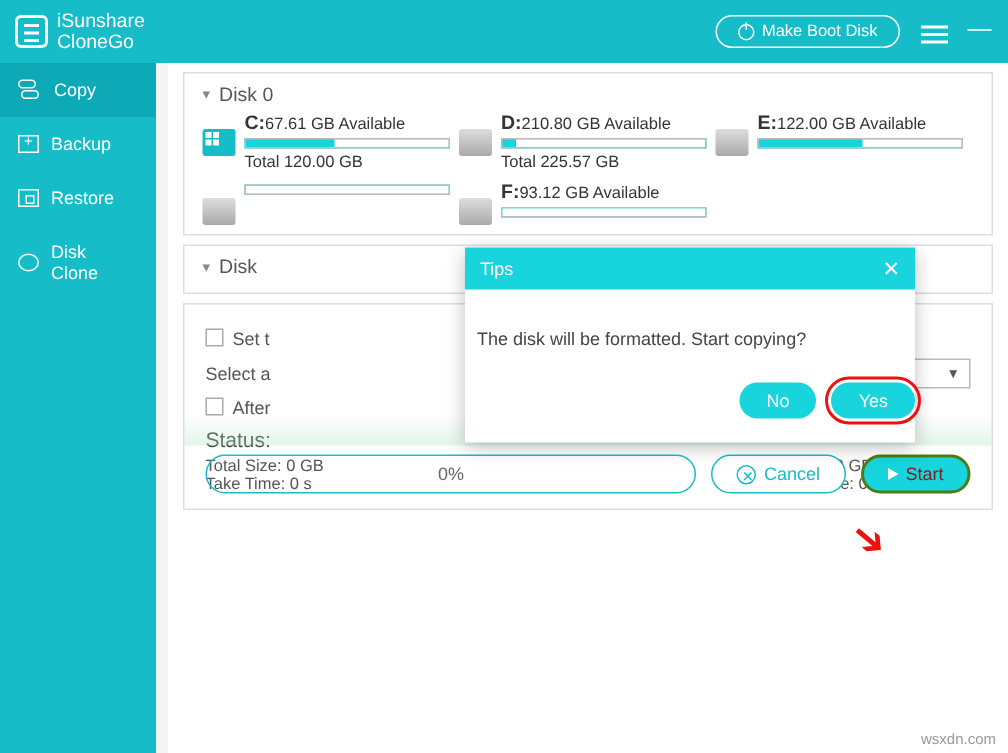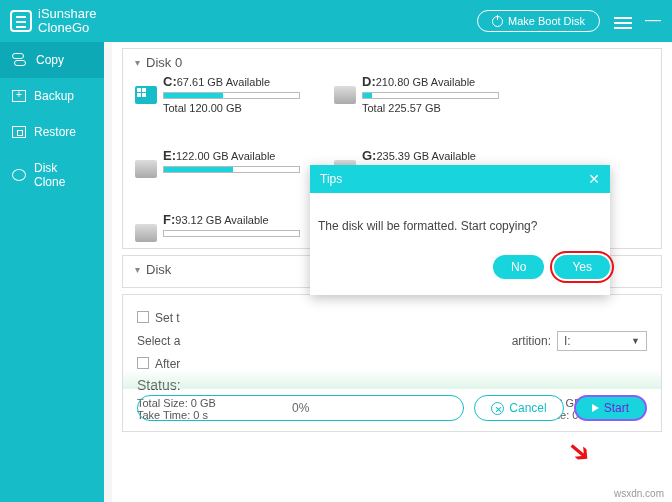--- a/index.html
+++ b/index.html
@@ -24,21 +24,21 @@
 .ico-copy::before{top:0;left:0}.ico-copy::after{top:7px;left:2px}
 .ico-backup{border:1.5px solid #fff;width:14px;height:12px}
 .ico-backup::after{content:"+";position:absolute;top:-2px;left:3px;font-size:10px}
 .ico-restore{border:1.5px solid #fff;width:14px;height:12px}
 .ico-restore::after{content:"";position:absolute;width:4px;height:4px;border:1px solid #fff;top:3px;left:4px}
 .ico-clone{width:14px;height:12px;border:1.5px solid #fff;border-radius:50%}
 .main{position:absolute;left:112px;top:42px;right:0;bottom:0;padding:6px 10px;background:#fff;overflow:hidden}
 .panel{border:1px solid #ddd;margin-bottom:6px;padding:6px 12px;background:#fff}
 .sec-title{display:flex;align-items:center;gap:6px;font-size:13px;color:#555;margin-bottom:4px}
 .chev{font-size:10px;color:#888}
-.parts{display:flex;gap:34px;flex-wrap:wrap}
+.parts{display:flex;gap:6px;flex-wrap:wrap}
 .part{display:flex;gap:6px;width:165px}
 .disk-ico{width:22px;height:18px;background:linear-gradient(#ddd,#aaa);border-radius:2px;margin-top:12px}
 .disk-ico.win{background:#17bcc9}
 .disk-ico.win::before{content:"";display:block;width:8px;height:8px;background:#fff;margin:2px;box-shadow:10px 0 0 #fff,0 10px 0 #fff,10px 10px 0 #fff;transform:scale(.5);transform-origin:0 0}
 .part-info{flex:1}
 .part-line{font-size:11px;color:#333}
 .part-line b{font-size:13px}
 .bar{height:7px;background:#17d4dd;border:1px solid #bbb;margin:3px 0;position:relative}
 .bar .free{position:absolute;right:0;top:0;bottom:0;background:#fff}
 .part-tot{font-size:11px;color:#333}
@@ -50,21 +50,21 @@
 .dd{border:1px solid #bbb;padding:2px 6px;min-width:90px;display:inline-flex;justify-content:space-between;align-items:center;background:#fff}
 .dd .car{font-size:9px}
 .status{margin-top:6px}
 .status-h{font-size:14px;color:#444;margin-bottom:4px}
 .status-grid{display:flex;justify-content:space-between;font-size:11px;color:#555}
 .arrow{position:absolute;right:70px;top:140px;color:#e11;font-size:28px;transform:rotate(40deg)}
 .bottom{position:absolute;bottom:10px;left:0;right:0;display:flex;align-items:center;gap:10px;padding:0 14px}
 .prog{flex:1;height:26px;border:1px solid #17bcc9;border-radius:14px;display:flex;align-items:center;justify-content:center;font-size:12px;color:#666}
 .btn{height:26px;border-radius:14px;padding:0 16px;font-size:12px;display:flex;align-items:center;gap:5px;cursor:pointer}
 .btn-cancel{border:1px solid #17bcc9;color:#17bcc9;background:#fff}
-.btn-start{background:#17d4dd;color:#6d28d9;border:2px solid #8b5cf6}
+.btn-start{background:#17d4dd;color:#7f1d1d;border:2px solid #4d7c0f}
 .btn-start .tri{width:0;height:0;border-left:7px solid #fff;border-top:4px solid transparent;border-bottom:4px solid transparent}
 .cross-c{width:13px;height:13px;border:1px solid #17bcc9;border-radius:50%;position:relative}
 .cross-c::before,.cross-c::after{content:"";position:absolute;width:7px;height:1px;background:#17bcc9;top:6px;left:3px}
 .cross-c::before{transform:rotate(45deg)}.cross-c::after{transform:rotate(-45deg)}
 .modal{position:absolute;top:165px;left:310px;width:300px;background:#fff;box-shadow:0 3px 12px rgba(0,0,0,.25);z-index:50;font-size:12px}
 .modal-h{background:#17d4dd;color:#fff;padding:6px 10px;display:flex;justify-content:space-between;align-items:center}
 .modal-h .x{cursor:pointer;font-size:14px}
 .modal-body{padding:26px 8px 10px;color:#444}
 .modal-ftr{display:flex;justify-content:flex-end;gap:10px;padding:12px 0 16px}
 .mbtn{border:none;border-radius:13px;padding:5px 18px;font-size:12px;cursor:pointer;color:#fff}
@@ -148,21 +148,20 @@
   <div class="part-info">
     <div class="part-line"><b>E:</b>122.00 GB Available</div>
     <div class="bar">
               <div class="free" style="width:49%"></div>
             </div>
   </div>
         </div>
         <div class="part">
           <div class="disk-ico "></div>
   <div class="part-info">
-    <div class="part-line"><b>G:</b>235.39 GB Available</div>
     <div class="bar">
               <div class="free" style="width:100%"></div>
             </div>
     <div class="part-tot"></div>
   </div>
         </div>
         <div class="part">
           <div class="disk-ico "></div>
   <div class="part-info">
     <div class="part-line"><b>F:</b>93.12 GB Available</div>

